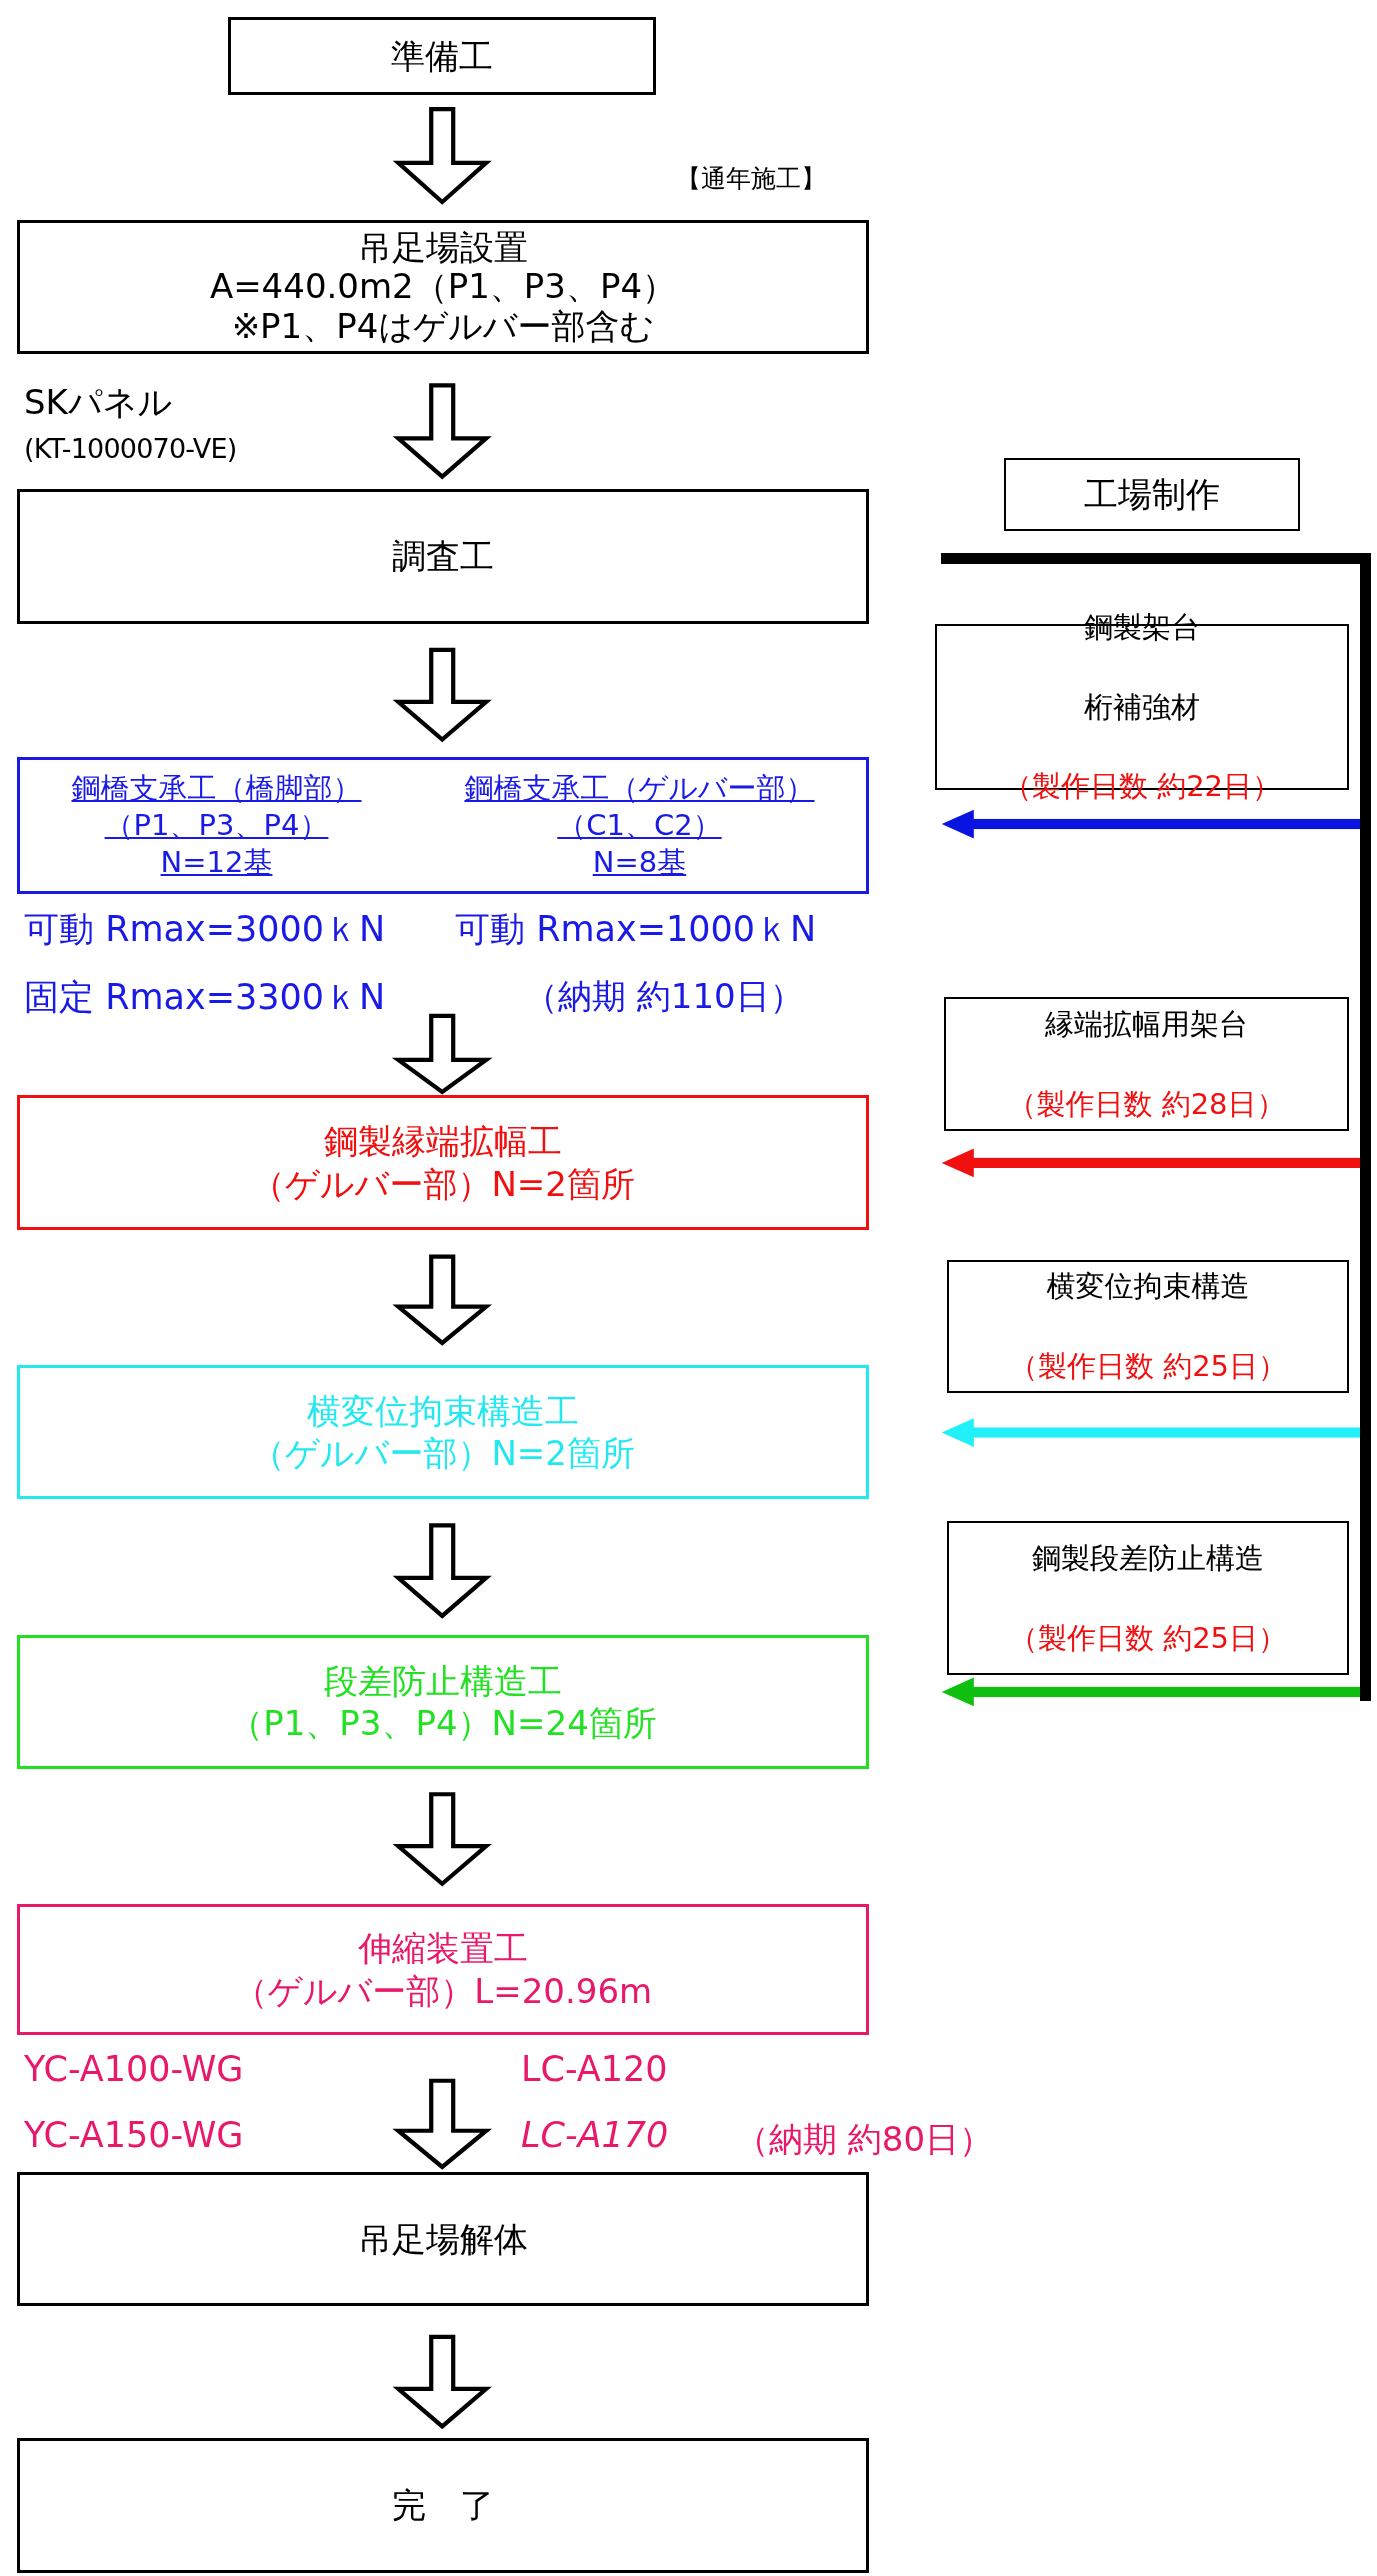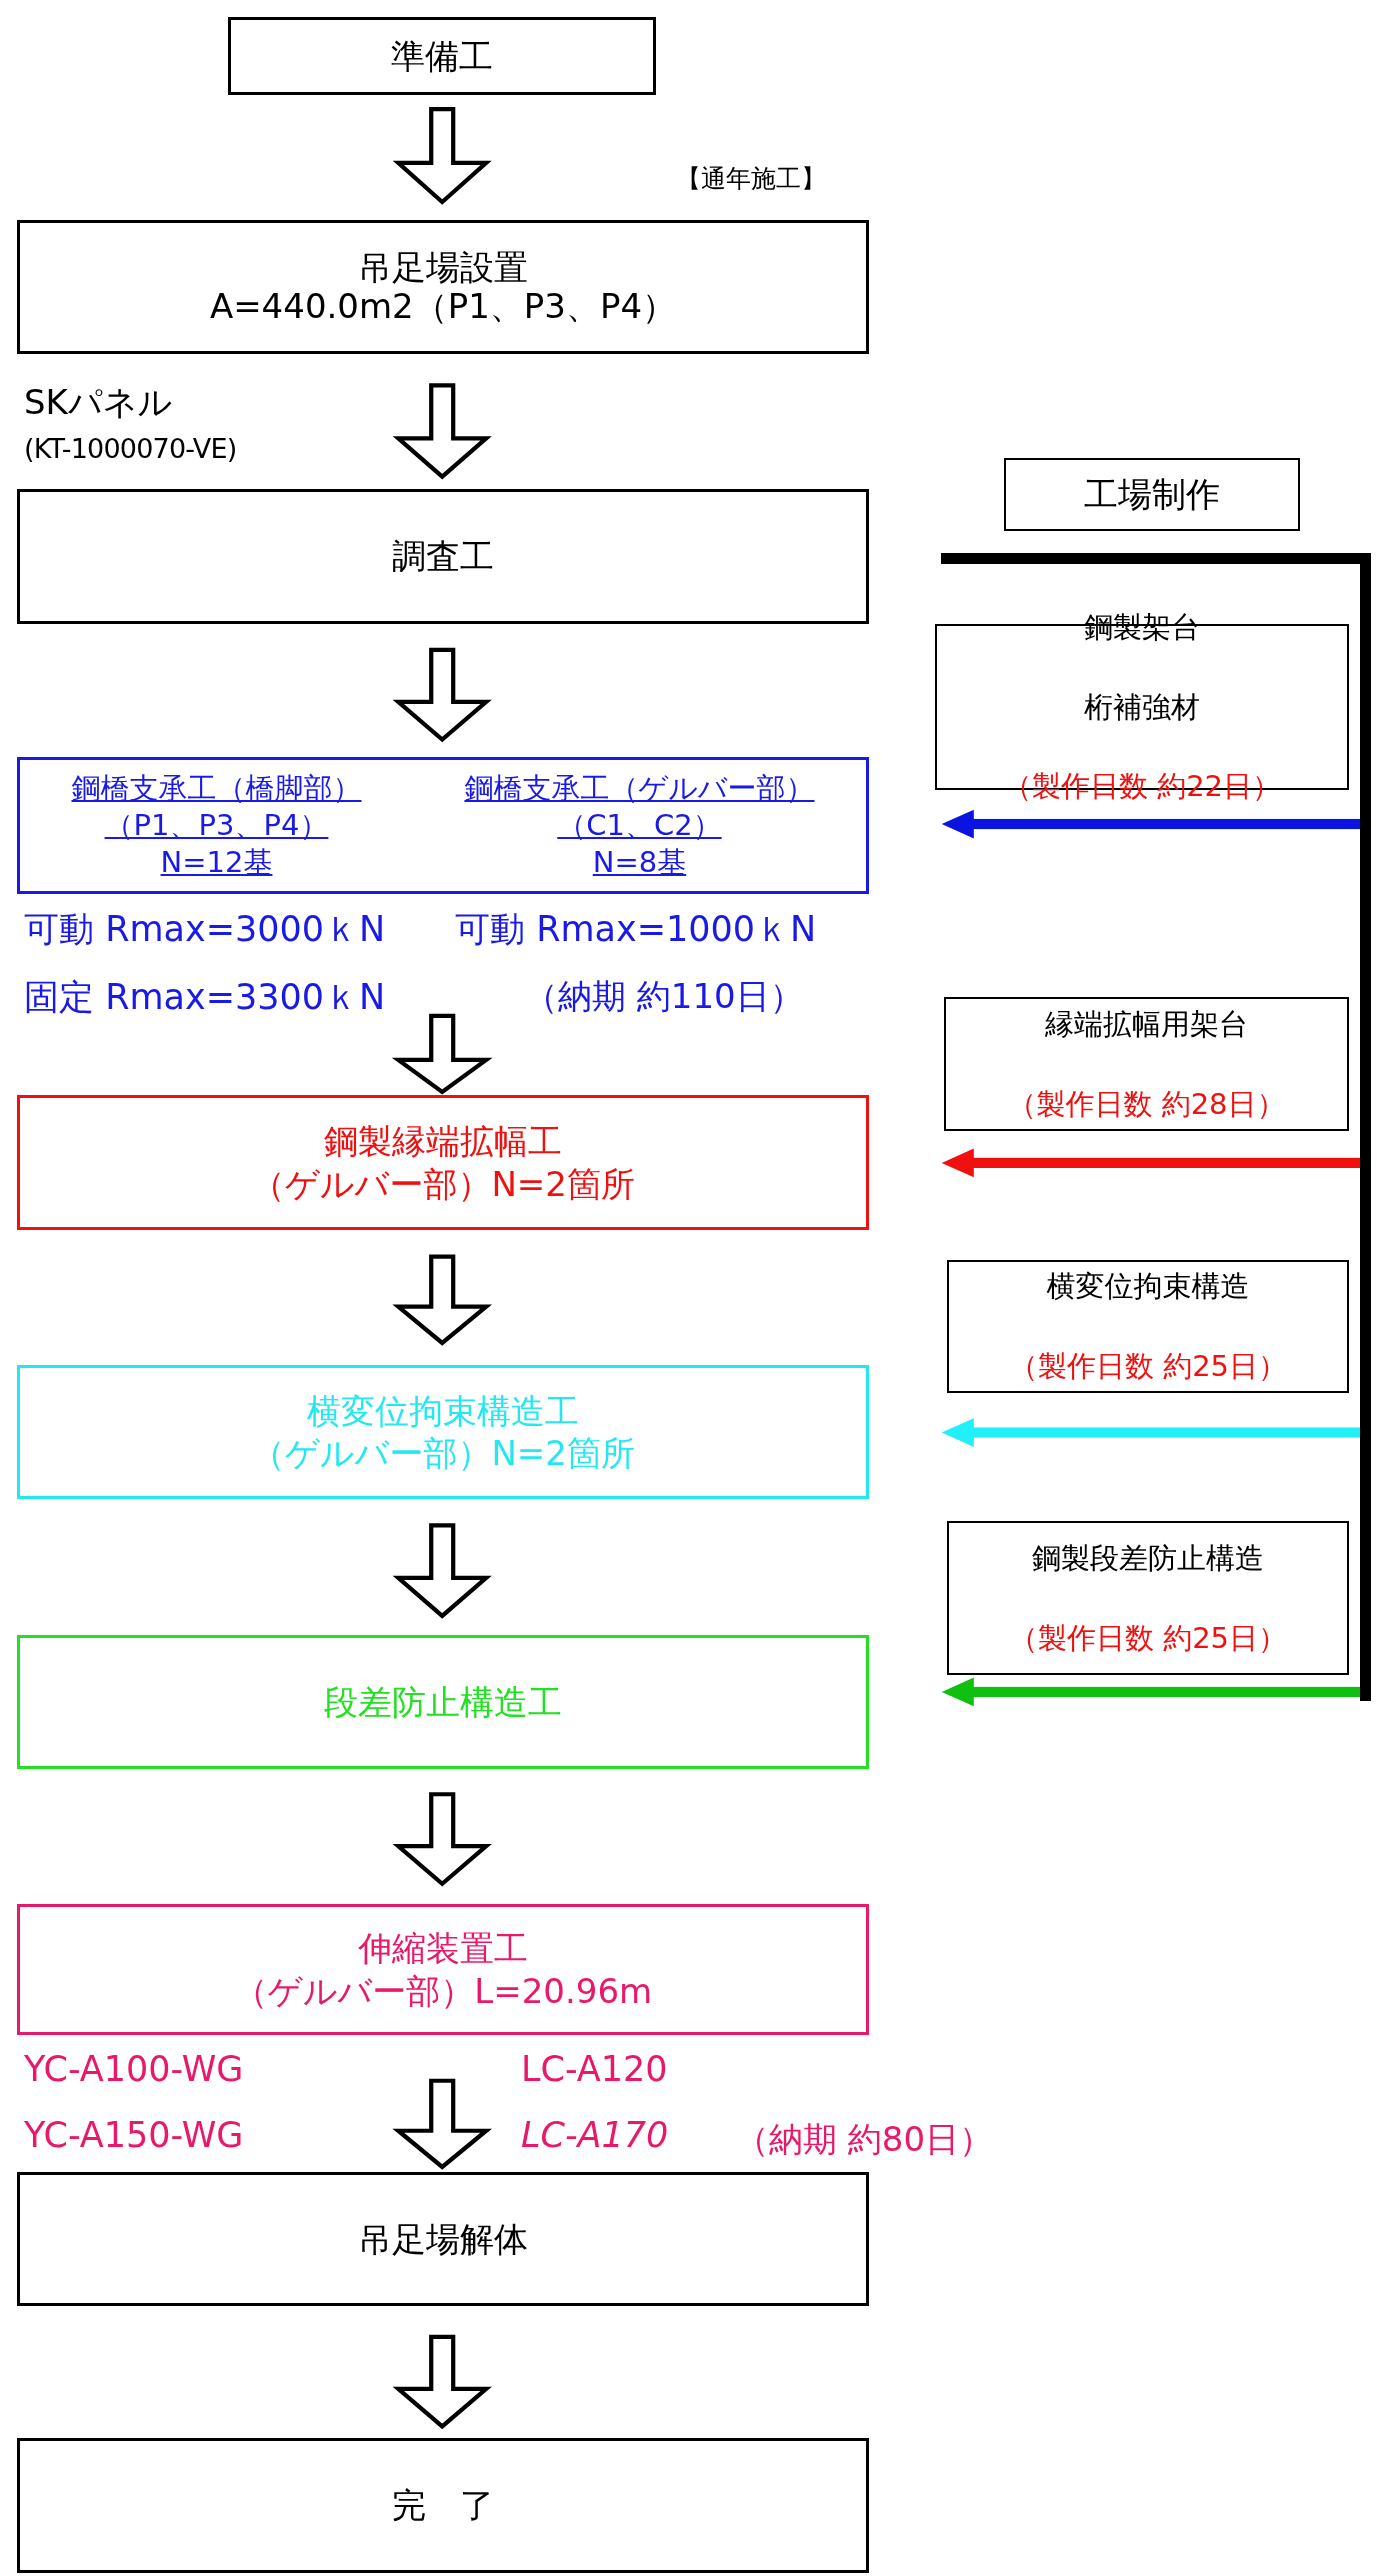--- a/index.html
+++ b/index.html
@@ -47,20 +47,21 @@
 
 <div class="box k fs40" style="left:228px;top:17px;width:428px;height:78px;">
   <span>準備工</span>
 </div>
 
 <div class="txt" style="left:676px;top:162px;font-size:25px;">【通年施工】</div>
 
 <div class="box k fs40" style="left:17px;top:220px;width:852px;height:134px;line-height:1.15;">
   <span>吊足場設置</span>
   <span>A=440.0m2（P1、P3、P4）</span>
+  <span>※P1、P4はゲルバー部含む</span>
 </div>
 
 <div class="txt" style="left:24px;top:380px;font-size:34px;">SKパネル</div>
 <div class="txt" style="left:24px;top:433px;font-size:27px;letter-spacing:-0.8px;">(KT-1000070-VE)</div>
 
 <div class="box k fs40" style="left:17px;top:489px;width:852px;height:135px;">
   <span>調査工</span>
 </div>
 
 <div class="box two-col blue fs34" style="left:17px;top:757px;width:852px;height:137px;border:3.4px solid #1a1ae6;line-height:1.28;">
@@ -86,20 +87,21 @@
   <span>（ゲルバー部）N=2箇所</span>
 </div>
 
 <div class="box cyan fs40" style="left:17px;top:1365px;width:852px;height:134px;border:3.4px solid #22e8f0;">
   <span>横変位拘束構造工</span>
   <span>（ゲルバー部）N=2箇所</span>
 </div>
 
 <div class="box green fs40" style="left:17px;top:1635px;width:852px;height:134px;border:3.4px solid #22e022;">
   <span>段差防止構造工</span>
+  <span>（P1、P3、P4）N=24箇所</span>
 </div>
 
 <div class="box pink fs40" style="left:17px;top:1904px;width:852px;height:131px;border:3.4px solid #e8186a;">
   <span>伸縮装置工</span>
   <span>（ゲルバー部）L=20.96m</span>
 </div>
 
 <div class="txt pink" style="left:24px;top:2049px;font-size:35px;">YC-A100-WG</div>
 <div class="txt pink" style="left:521px;top:2049px;font-size:35px;">LC-A120</div>
 <div class="txt pink" style="left:24px;top:2115px;font-size:35px;">YC-A150-WG</div>

